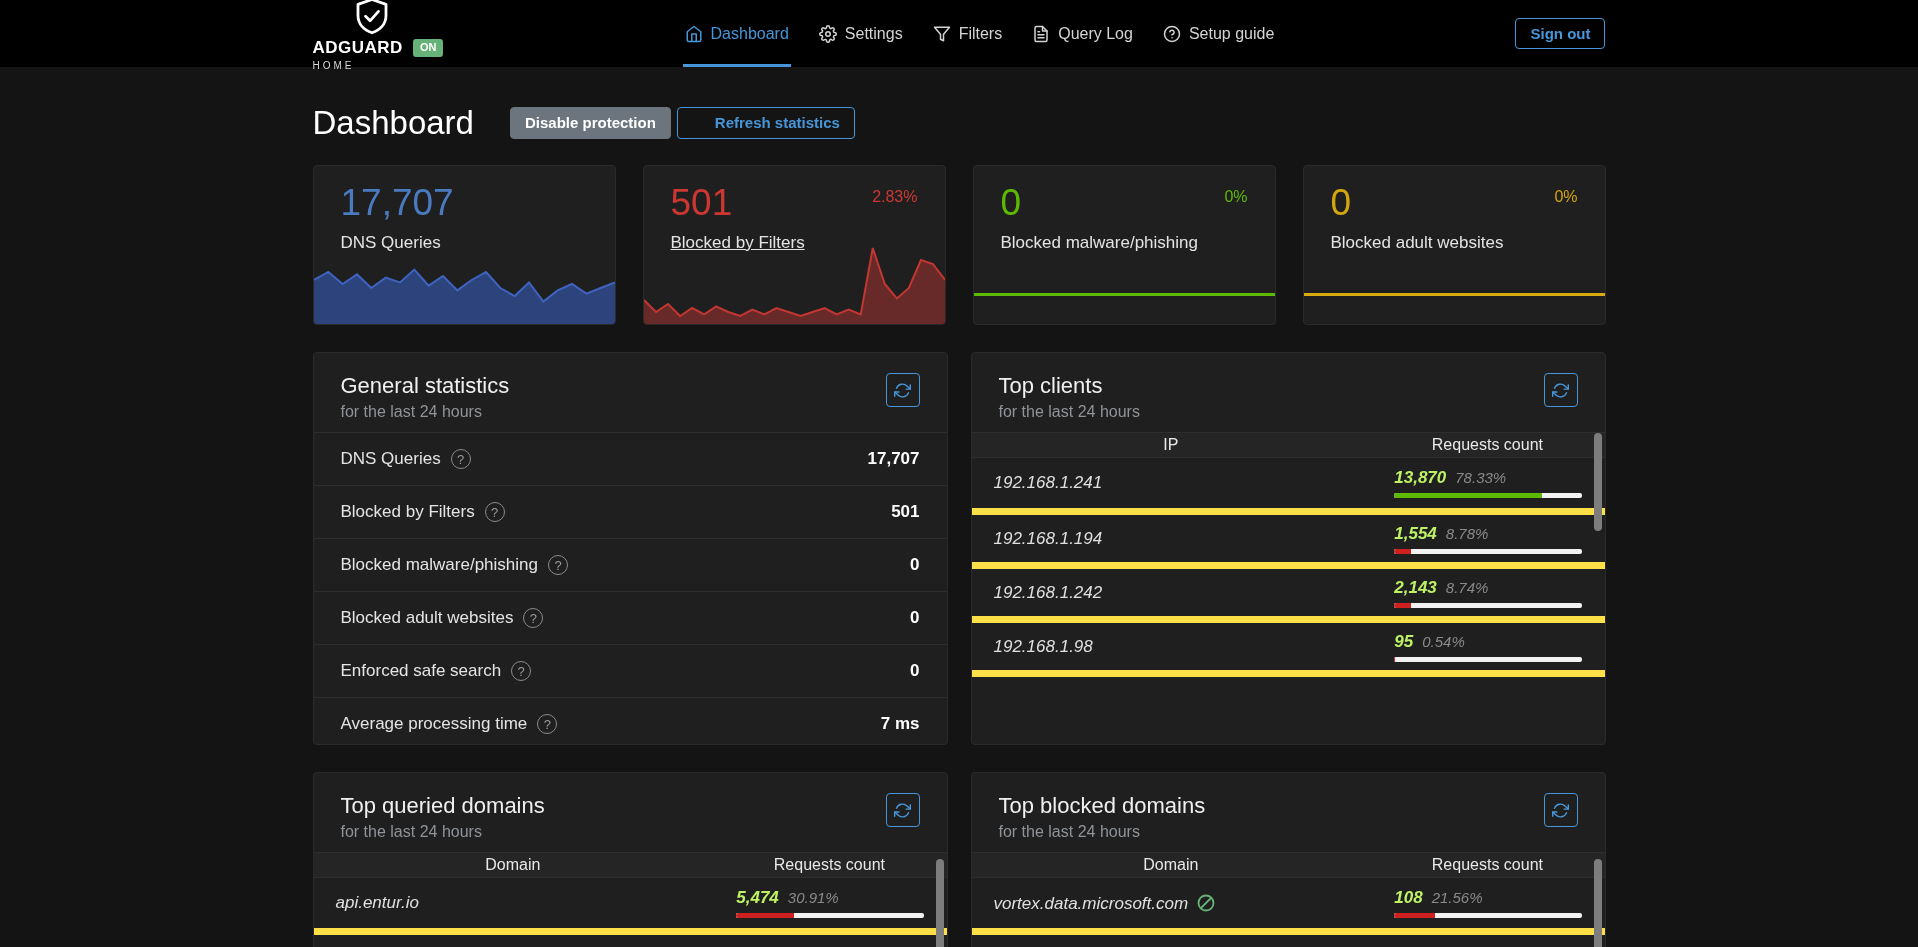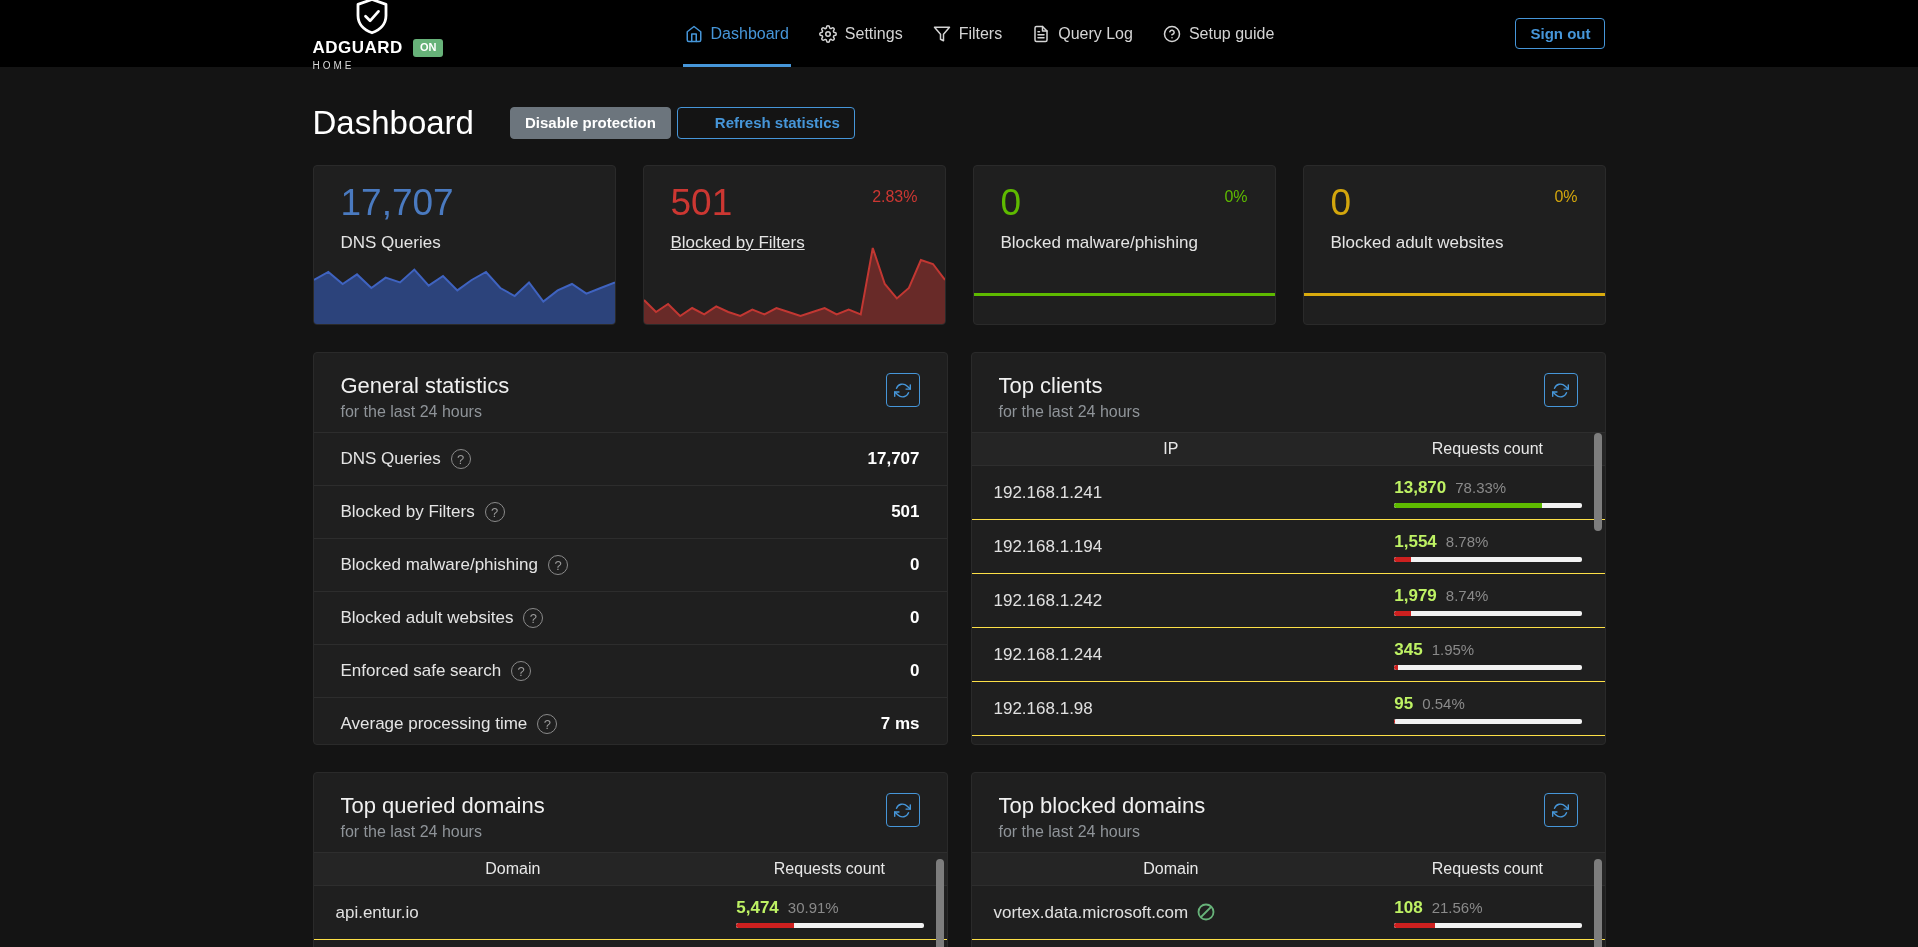--- a/index.html
+++ b/index.html
@@ -73,23 +73,23 @@
   .gs-label { display: flex; align-items: center; font-size: 17px; color: #e4e4e4; }
   .gs-value { font-size: 17px; font-weight: 700; color: #fff; }
   .qmark { width: 20px; height: 20px; border: 1px solid #8a8a8a; border-radius: 50%;
     color: #9a9a9a; font-size: 13px; display: inline-flex; align-items: center;
     justify-content: center; margin-left: 10px; cursor: pointer; flex: 0 0 auto; }
 
   
   table.data { width: 100%; border-collapse: collapse; margin-top: 11px; table-layout: fixed; }
   table.data col.c1 { width: 63%; }
   table.data col.c2 { width: 37%; }
-  table.data thead th { background: #252525; height: 33px; font-size: 16px; font-weight: 400;
+  table.data thead th { background: #252525; height: 25px; font-size: 16px; font-weight: 400;
     color: #e8e8e8; text-align: center; border-top: 1px solid #2e2e2e; border-bottom: 1px solid #2e2e2e; }
-  table.data tbody td { height: 54px; border-bottom: 1px solid #fde047; vertical-align: middle; }
+  table.data tbody td { height: 54px; border-bottom: 7px solid #fde047; vertical-align: middle; font-style: italic; }
   .row-tall td { height: 56px; }
   td.name-cell { padding-left: 22px; font-size: 17px; color: #e0e0e0; }
   td.count-cell { padding-left: 24px; padding-right: 22px; }
   .count-line { display: flex; align-items: baseline; }
   .count { font-size: 17px; font-weight: 700; color: #bef264; }
   .pct { font-size: 15px; color: #8a8a8a; margin-left: 9px; }
   .bar { width: 188px; height: 5px; background: #f2f2f2; border-radius: 2px; margin-top: 5px; overflow: hidden; }
   .bar-fill { height: 100%; border-radius: 2px 0 0 2px; }
 
   .blocked-ico { margin-left: 8px; vertical-align: -4px; }
@@ -326,37 +326,25 @@
                   </div>
                 <div class="bar">
                     <div class="bar-fill" style="width: 8.78%; background: rgb(205, 32, 31);"></div>
                   </div>
               </td>
             </tr>
             <tr>
               <td class="name-cell">192.168.1.242</td>
               <td class="count-cell">
                 <div class="count-line">
-                    <span class="count">1,979</span>
+                    <span class="count">2,143</span>
                     <span class="pct">8.74%</span>
                   </div>
                 <div class="bar">
                     <div class="bar-fill" style="width: 8.74%; background: rgb(205, 32, 31);"></div>
-                  </div>
-              </td>
-            </tr>
-            <tr>
-              <td class="name-cell">192.168.1.244</td>
-              <td class="count-cell">
-                <div class="count-line">
-                    <span class="count">345</span>
-                    <span class="pct">1.95%</span>
-                  </div>
-                <div class="bar">
-                    <div class="bar-fill" style="width: 1.95%; background: rgb(205, 32, 31);"></div>
                   </div>
               </td>
             </tr>
             <tr>
               <td class="name-cell">192.168.1.98</td>
               <td class="count-cell">
                 <div class="count-line">
                     <span class="count">95</span>
                     <span class="pct">0.54%</span>
                   </div>

